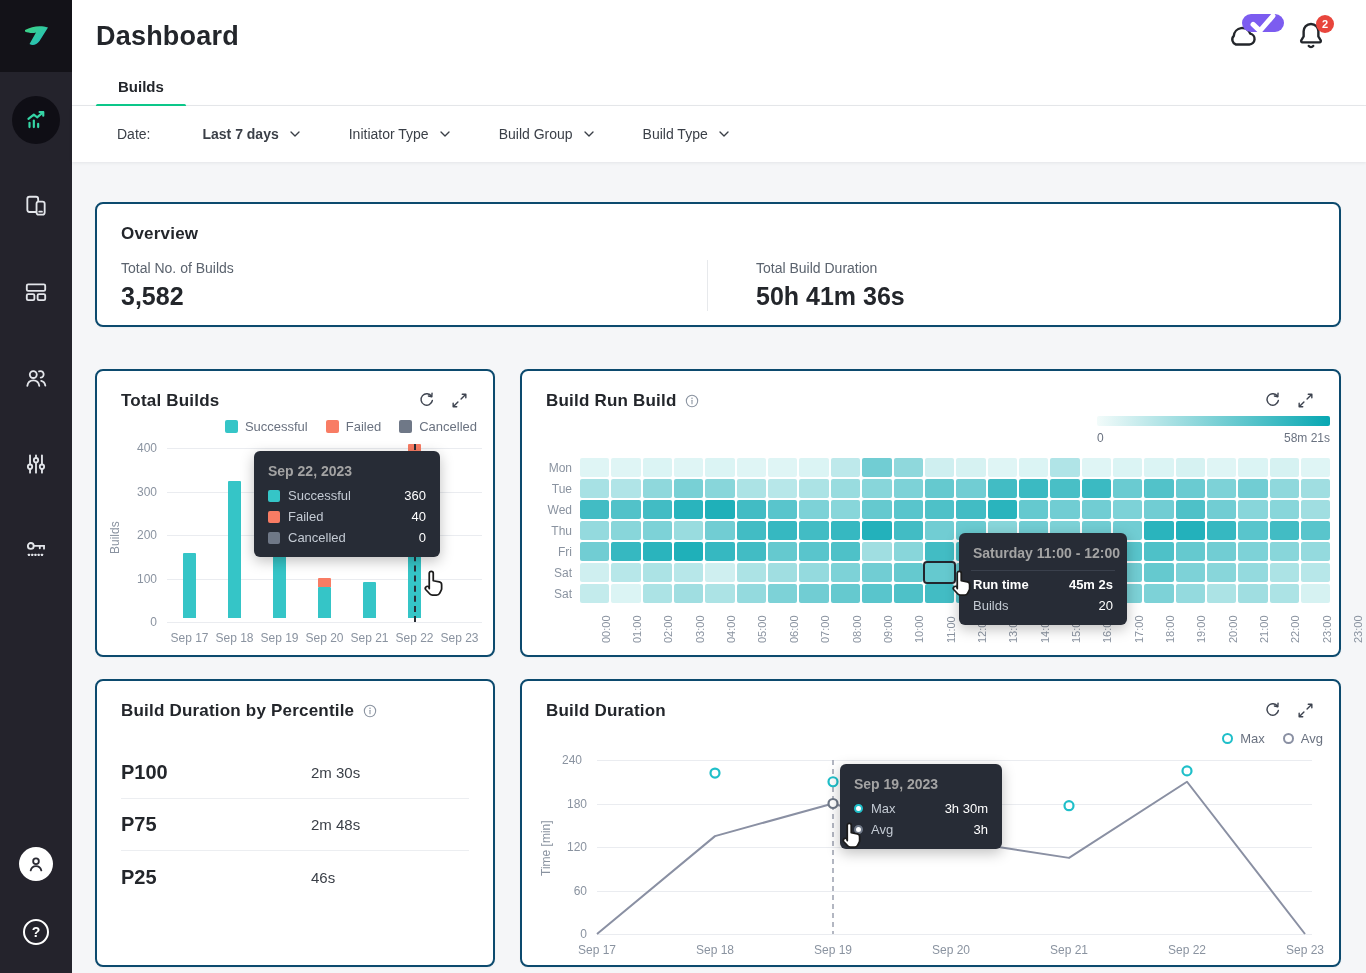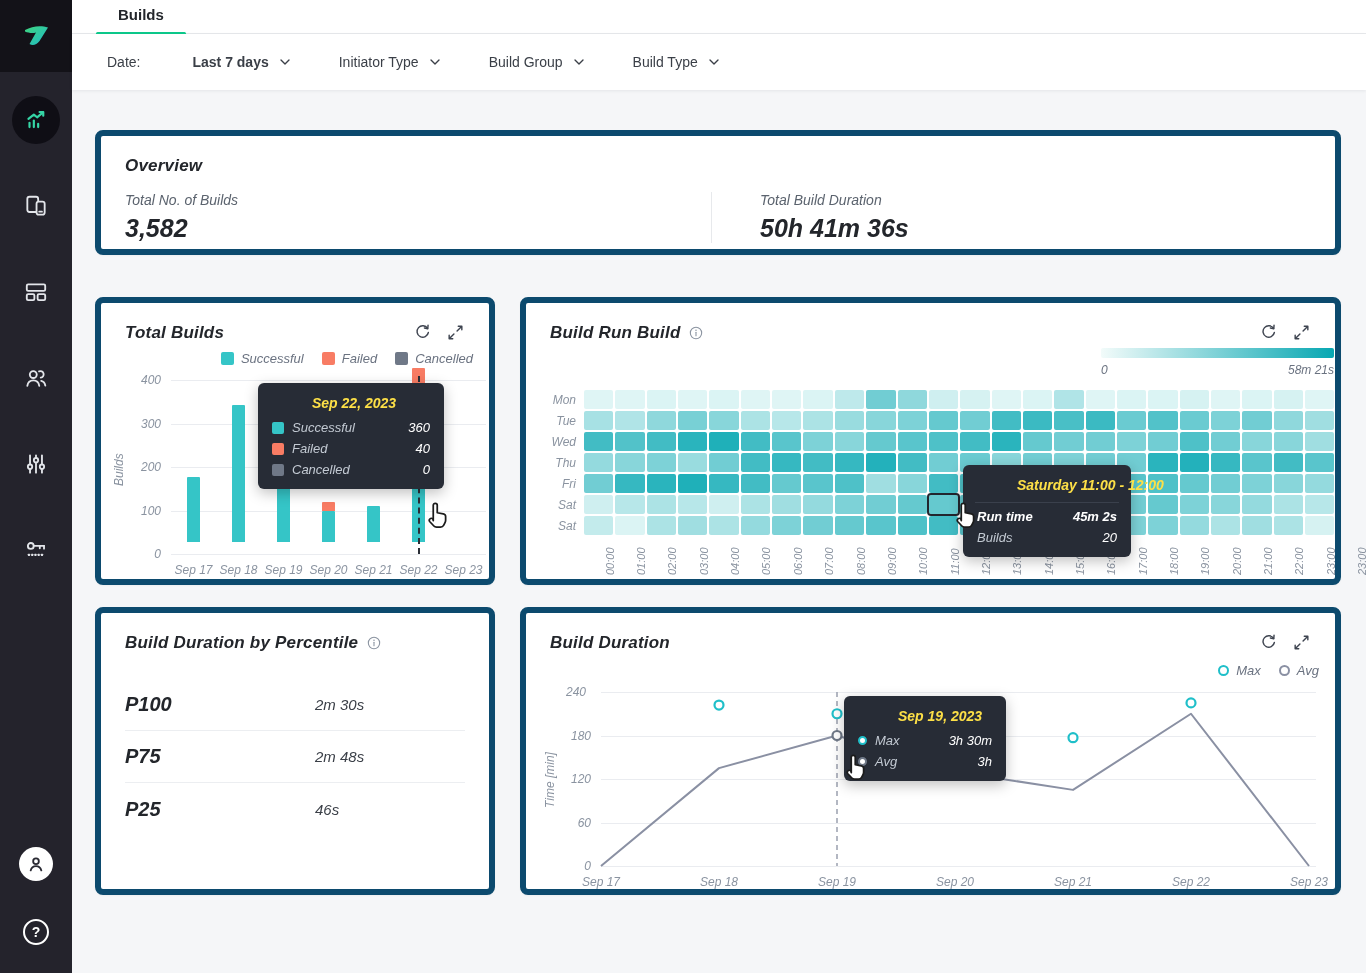--- a/index.html
+++ b/index.html
@@ -26,28 +26,28 @@
   .icon-btn { position:relative; width:34px; height:34px; cursor:pointer; }
   .icon-btn svg { width:34px; height:34px; }
   .badge { position:absolute; top:-4px; right:-6px; min-width:18px; height:18px; border-radius:9px; font-size:11px; font-weight:700; color:#fff; display:flex; align-items:center; justify-content:center; padding:0 4px; }
   .badge.purple { background:#7C5CF0; right:auto; left:16px; top:-5px; }
   .badge.red { background:#E8453C; }
 
   .tabs-row { display:flex; padding-left:24px; border-bottom:1px solid #E7E9EC; }
   .tab { font-size:15px; font-weight:700; padding:6px 22px 10px 22px; position:relative; cursor:pointer; }
   .tab.active::after { content:""; position:absolute; left:0; right:0; bottom:-2px; height:3px; background:#0DC98B; border-radius:2px; }
 
-  .filters-row { display:flex; align-items:center; gap:46px; height:56px; padding-left:35px; background:#fff; box-shadow:0 1px 3px rgba(30,35,45,.08); position:relative; z-index:3; }
+  .filters-row { display:flex; align-items:center; gap:46px; height:56px; padding-left:45px; background:#fff; box-shadow:0 1px 3px rgba(30,35,45,.08); position:relative; z-index:3; }
   .filter { display:flex; align-items:center; gap:8px; font-size:14px; color:#3A3F47; cursor:pointer; }
   .filter .val { font-weight:700;margin-left:44px; }
   .filter svg { width:16px; height:16px; color:#3A3F47; }
 
   
   .content { flex:1; padding:20px 25px 0 23px; background:#F5F6F8; overflow:hidden; }
-  .card { background:#fff; border:6px solid #0c4a6e; border-radius:8px; box-shadow:0 1px 2px rgba(20,25,35,.04); position:relative;font-style:italic; }
+  .card { background:#fff; border:2px solid #0c4a6e; border-radius:8px; box-shadow:0 1px 2px rgba(20,25,35,.04); position:relative; }
   .card-title { font-size:17px; font-weight:700; letter-spacing:.2px; display:flex; align-items:center; gap:8px; }
   .info-ic { width:16px; height:16px; }
 
   .overview { margin-top:20px; padding:20px 24px 22px 24px; height:125px; }
   .ov-stats { display:flex; margin-top:16px; }
   .ov-stat { display:flex; flex-direction:column; gap:6px; }
   .ov-stat .lbl { font-size:14px; color:#5B636E; }
   .ov-stat .val { font-size:25px; font-weight:700; }
   .ov-div { width:1px; background:#E7E9EC; margin:0 24px 0 0; }
   .ov-left { width:586px; }
@@ -77,21 +77,21 @@
   
   .heat-cell { position:absolute; width:29.4px; height:19px; border-radius:2px; }
   .heat-cell.sel { outline:2px solid #22262E; outline-offset:0; }
   .heat-rlabel { position:absolute; width:48px; text-align:right; font-size:12px; color:#8A93A0; }
   .heat-xlabel { position:absolute; font-size:11px; color:#8A93A0; transform:rotate(-90deg); transform-origin:top left; white-space:nowrap; }
   .heat-scale { position:absolute; height:10px; border-radius:2px; background:linear-gradient(to right,#F2FBFA,#07A7B2); }
   .heat-scale-lbl { position:absolute; font-size:12px; color:#6A7280; }
 
   
   .tooltip { position:absolute; background:#272C36; border-radius:6px; padding:12px 14px; z-index:10; box-shadow:0 4px 14px rgba(0,0,0,.25); }
-  .tt-title { color:#fde047; font-size:14px; font-weight:700; margin-bottom:9px; white-space:nowrap;margin-left:40px; }
+  .tt-title { color:#a3a3a3; font-size:14px; font-weight:700; margin-bottom:9px; white-space:nowrap; }
   .tt-row { display:flex; align-items:center; gap:8px; margin-top:6px; font-size:13px; color:#C3CAD3; }
   .tt-row .tt-val { margin-left:auto; color:#fff; }
   .tt-row.bold { color:#fff; font-weight:700; }
   .tt-hr { height:1px; background:#3A404C; margin:9px -2px 2px -2px; }
 
   .hand { position:absolute; width:30px; height:30px; z-index:11; }
 
   
   .pct-rows { position:absolute; top:66px; left:24px; right:24px; }
   .pct-row { display:flex; align-items:center; height:52px; border-bottom:1px solid #ECEEF1; }
@@ -196,20 +196,42 @@
         <svg width="30" height="30" viewBox="0 0 30 30">
           <circle cx="15" cy="15" r="12" fill="none" stroke="#FFF" stroke-width="2"></circle>
           <text x="15" y="20" text-anchor="middle" font-size="14" font-weight="bold" fill="#FFF" font-family="Liberation Sans, sans-serif">?</text>
         </svg>
       </div>
     </div>
   </div>
 
   <div class="main">
     <div class="topbar">
+      <div class="title-row">
+        <div class="page-title">Dashboard</div>
+        <div class="title-icons">
+          <div class="icon-btn">
+            <svg viewBox="0 0 24 24">
+              <path d="M7 18h9.5a3.9 3.9 0 0 0 .6-7.7A6 6 0 0 0 5.5 11.9 3.7 3.7 0 0 0 7 18z" fill="none" stroke="#23262B" stroke-width="1.7" stroke-linejoin="round"></path>
+            </svg>
+            <div class="badge purple">
+              <svg width="10" height="10" viewBox="0 0 12 12">
+                  <path d="M2.5 6.5l2.4 2.3 4.6-5.3" fill="none" stroke="#fff" stroke-width="1.8" stroke-linecap="round" stroke-linejoin="round"></path>
+                </svg>
+            </div>
+          </div>
+          <div class="icon-btn">
+            <svg viewBox="0 0 24 24">
+              <path d="M12 3.5c-3 0-5.2 2.3-5.2 5.2v3.6L5.2 15c-.4.6 0 1.5.8 1.5h12c.8 0 1.2-.9.8-1.5l-1.6-2.7V8.7C17.2 5.8 15 3.5 12 3.5z" fill="none" stroke="#23262B" stroke-width="1.7" stroke-linejoin="round"></path>
+              <path d="M10.4 19a1.9 1.9 0 0 0 3.2 0" stroke="#23262B" stroke-width="1.7" fill="none" stroke-linecap="round"></path>
+            </svg>
+            <div class="badge red">2</div>
+          </div>
+        </div>
+      </div>
       <div class="tabs-row">
         <div class="tab active">Builds</div>
       </div>
       <div class="filters-row">
         <div class="filter">
           <span>Date:</span>
           <span class="val">Last 7 days</span>
           <svg viewBox="0 0 24 24">
               <polyline points="6,9 12,15 18,9" fill="none" stroke="currentColor" stroke-width="2" stroke-linecap="round" stroke-linejoin="round"></polyline>
             </svg>

